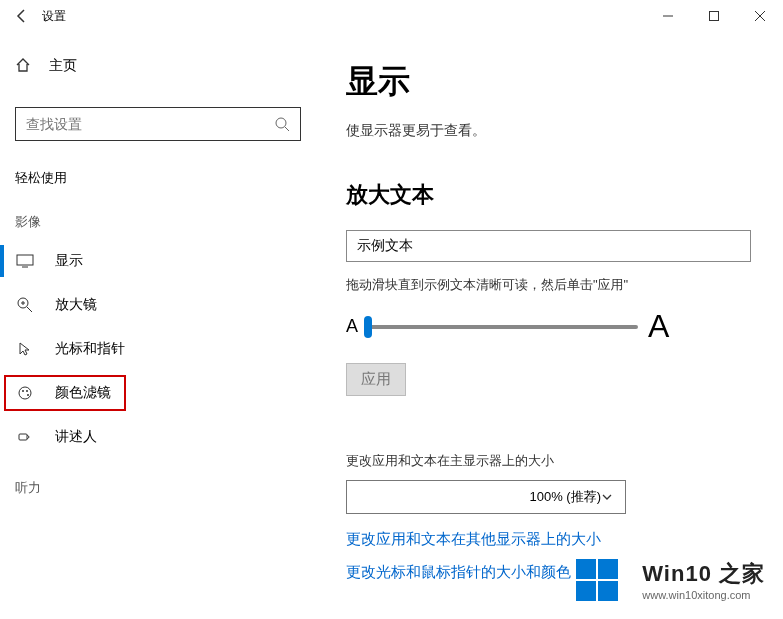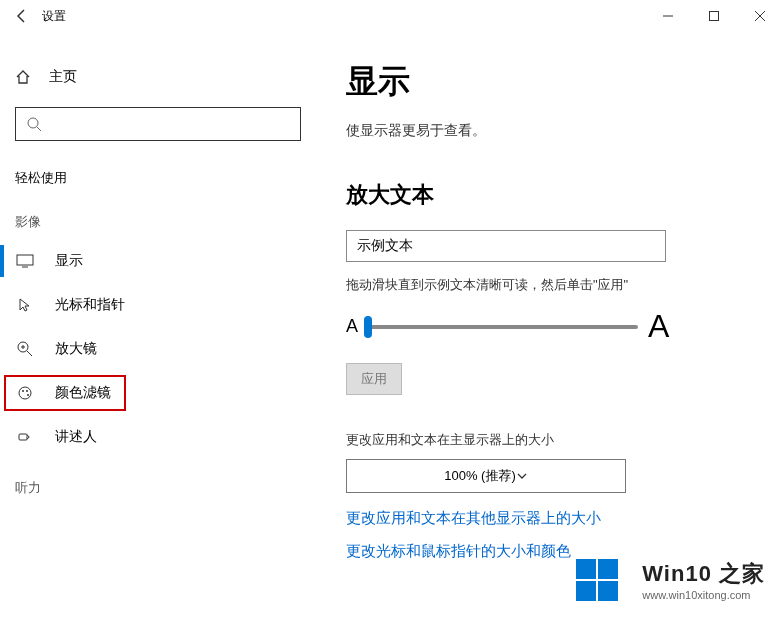--- a/index.html
+++ b/index.html
@@ -4,45 +4,45 @@
 <style>
 *{box-sizing:border-box;margin:0;padding:0;font-family:"Microsoft YaHei","Segoe UI",sans-serif}
 body{width:783px;height:619px;background:#fff;overflow:hidden;position:relative}
 .titlebar{height:32px;display:flex;align-items:center;padding:0 2px}
 .back-btn{width:40px;height:32px;display:flex;align-items:center;justify-content:center;cursor:pointer}
 .title{font-size:12px;}
 .winctrl{position:absolute;right:0;top:0;display:flex}
 .winctrl div{width:46px;height:32px;display:flex;align-items:center;justify-content:center;cursor:pointer}
 .layout{display:flex;height:587px}
 .sidebar{width:320px;padding:10px 0 0 0}
-.home{display:flex;align-items:center;padding:0 15px;height:40px;cursor:pointer;margin-top:15px}
+.home{display:flex;align-items:flex-start;padding:0 15px;height:40px;cursor:pointer;margin-top:15px}
 .home span.lbl{margin-left:18px;font-size:14px}
 .searchwrap{padding:10px 15px}
 .search{width:286px;height:34px;border:1px solid #333;display:flex;align-items:center;padding:0 10px}
 .search input{border:none;outline:none;flex:1;font-size:14px;background:transparent}
 .cat{font-size:13px;font-weight:400;padding:18px 15px 6px 15px}
 .subcat{font-size:13px;color:#555;padding:20px 15px 8px 15px}
 .navitem{display:flex;align-items:center;height:44px;padding:0 15px;cursor:pointer;position:relative}
 .navitem .icn{width:20px;display:flex;align-items:center;justify-content:center}
 .navitem .lbl{margin-left:20px;font-size:14px}
 .navitem.active::before{content:"";position:absolute;left:0;top:6px;bottom:6px;width:4px;background:#0078d4}
 .navitem.highlight{outline:2px solid #c00;outline-offset:-6px;width:130px}
 .main{flex:1;padding:28px 40px 0 26px;overflow:hidden}
 h1{font-size:32px;font-weight:600;margin-bottom:18px}
 .desc{font-size:14px;color:#333;margin-bottom:40px}
 h2{font-size:22px;font-weight:600;margin-bottom:20px}
-.samplebox{width:320px;height:32px;border:1px solid #888;display:flex;align-items:center;padding:0 10px;font-size:14px;margin-bottom:14px}
+.samplebox{width:405px;height:32px;border:1px solid #888;display:flex;align-items:center;padding:0 10px;font-size:14px;margin-bottom:14px}
 .hint{font-size:13px;color:#333;margin-bottom:14px}
 .sliderrow{display:flex;align-items:center;gap:10px;margin-bottom:18px}
 .sA{font-size:18px}
 .lA{font-size:32px}
 .slider{flex:0 0 270px;height:4px;background:#888;position:relative;border-radius:2px}
 .thumb{position:absolute;left:0;top:50%;transform:translate(-50%,-50%);width:8px;height:22px;background:#0078d4;border-radius:4px}
-.applybtn{border:1px solid #bbb;background:#ddd;color:#777;font-size:13px;padding:6px 14px;cursor:default;margin-bottom:36px}
-.dropdown{width:280px;height:34px;border:1px solid #777;display:flex;align-items:center;justify-content:center;padding:0 12px;font-size:13px;cursor:pointer;margin-bottom:16px}
+.applybtn{border:1px solid #bbb;background:#ddd;color:#777;font-size:15px;padding:6px 14px;cursor:default;margin-bottom:56px}
+.dropdown{width:280px;height:34px;border:1px solid #777;display:flex;align-items:center;justify-content:flex-end;padding:0 12px;font-size:13px;cursor:pointer;margin-bottom:16px}
 .label14{font-size:13px;color:#333;margin-bottom:10px}
 .link{color:#0066cc;font-size:15px;cursor:pointer;margin-bottom:14px}
 .watermark{position:absolute;right:18px;bottom:18px;display:flex;align-items:center;gap:24px}
 .winlogo{display:grid;grid-template-columns:1fr 1fr;grid-template-rows:1fr 1fr;gap:2px;width:42px;height:42px}
 .winlogo div{background:#0078d4}
 .wmtext{display:flex;flex-direction:column;align-items:flex-start}
 .wmtitle{font-size:22px;font-weight:600;color:#222;letter-spacing:1px}
 .wmurl{font-size:11px;color:#666}
 </style>
 </head>
@@ -78,20 +78,21 @@
 <div class="layout">
   <div class="sidebar">
     <div class="home">
       <svg width="16" height="16" viewBox="0 0 16 16">
           <path d="M2 8 L8 2 L14 8 M4 7 V14 H12 V7" stroke="#333" fill="none" stroke-width="1.3"></path>
         </svg>
       <span class="lbl">主页</span>
     </div>
     <div class="searchwrap">
       <div class="search">
+        <input placeholder="查找设置" style="">
         <svg width="16" height="16" viewBox="0 0 16 16">
             <circle cx="7" cy="7" r="5" stroke="#666" fill="none"></circle>
             <line x1="11" y1="11" x2="15" y2="15" stroke="#666"></line>
           </svg>
       </div>
     </div>
     <div class="cat">轻松使用</div>
     <div class="subcat">影像</div>
 
     <div class="navitem active">
@@ -99,35 +100,35 @@
           <svg width="18" height="14" viewBox="0 0 18 14">
             <rect x="1" y="1" width="16" height="10" stroke="#333" fill="none"></rect>
             <line x1="6" y1="13" x2="12" y2="13" stroke="#333"></line>
           </svg>
         </span>
       <span class="lbl">显示</span>
     </div>
     <div class="navitem">
       <span class="icn">
           <svg width="16" height="16" viewBox="0 0 16 16">
-            <path d="M3 2 L3 13 L6 10 L8 14 L10 13 L8 9 L12 9 Z" stroke="#333" fill="none"></path>
-          </svg>
-        </span>
-      <span class="lbl">光标和指针</span>
-    </div>
-    <div class="navitem">
-      <span class="icn">
-          <svg width="16" height="16" viewBox="0 0 16 16">
             <circle cx="6" cy="6" r="5" stroke="#333" fill="none"></circle>
             <line x1="10" y1="10" x2="15" y2="15" stroke="#333"></line>
             <line x1="4" y1="6" x2="8" y2="6" stroke="#333"></line>
             <line x1="6" y1="4" x2="6" y2="8" stroke="#333"></line>
           </svg>
         </span>
       <span class="lbl">放大镜</span>
+    </div>
+    <div class="navitem">
+      <span class="icn">
+          <svg width="16" height="16" viewBox="0 0 16 16">
+            <path d="M3 2 L3 13 L6 10 L8 14 L10 13 L8 9 L12 9 Z" stroke="#333" fill="none"></path>
+          </svg>
+        </span>
+      <span class="lbl">光标和指针</span>
     </div>
     <div class="navitem highlight">
       <span class="icn">
           <svg width="16" height="16" viewBox="0 0 16 16">
             <circle cx="8" cy="8" r="6" stroke="#333" fill="none"></circle>
             <circle cx="6" cy="6" r="1" fill="#333"></circle>
             <circle cx="10" cy="6" r="1" fill="#333"></circle>
             <circle cx="11" cy="10" r="1" fill="#333"></circle>
           </svg>
         </span>

